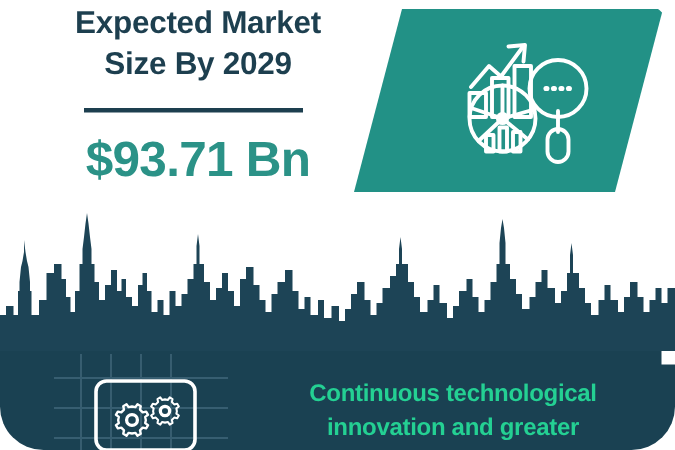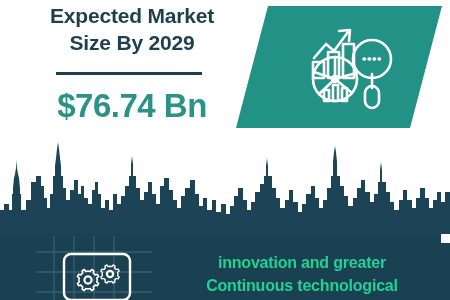--- a/index.html
+++ b/index.html
@@ -7,20 +7,21 @@
     padding: 0;
     background: #ffffff;
   }
   #infographic {
     position: relative;
     width: 450px;
     height: 300px;
     overflow: hidden;
     background: #ffffff;
     font-family: "Liberation Sans", sans-serif;
+    border-radius: 29px;
     -webkit-font-smoothing: antialiased;
   }
 
   
   .headline {
     position: absolute;
     left: 0;
     top: 2px;
     width: 264px;
     text-align: center;
@@ -136,21 +137,21 @@
 
 <div id="infographic">
 
   <div class="headline">
     <span class="headline-line">Expected Market</span>
     <span class="headline-line">Size By 2029</span>
   </div>
 
   <div class="divider"></div>
 
-  <div class="bigvalue">$76.74 Bn</div>
+  <div class="bigvalue">$93.71 Bn</div>
 
   <div class="badge-wrap">
     <svg width="206" height="122" viewBox="0 0 206 122" xmlns="http://www.w3.org/2000/svg">
 
       <polygon points="32,0 206,0 174,122 0,122" fill="#229186"></polygon>
 
       <g fill="none" stroke="#ffffff" stroke-width="2.6" stroke-linecap="round" stroke-linejoin="round" transform="translate(76,16)">
 
         <g>
           <polyline points="2,36 14,22 22,29 36,10"></polyline>
@@ -273,20 +274,20 @@
                      L-14.9,4.8 L-12.2,2.9 L-12.8,0.3 L-12.2,-2.9
                      L-14.9,-4.8 L-13.1,-7.8 L-9.9,-7.1 L-7.4,-9.6
                      L-8.1,-12.8 L-5.1,-14.6 L-3.2,-11.9 Z" transform="scale(0.62)"></path>
             <circle cx="0" cy="0" r="3.1"></circle>
           </g>
         </g>
       </svg>
     </div>
 
     <div class="bottom-text">
+      <span class="bottom-text-line">Continuous technological</span>
       <span class="bottom-text-line">innovation and greater</span>
-      <span class="bottom-text-line">Continuous technological</span>
     </div>
 
     <div class="corner-notch"></div>
   </div>
 
 </div>
 
 </body></html>

